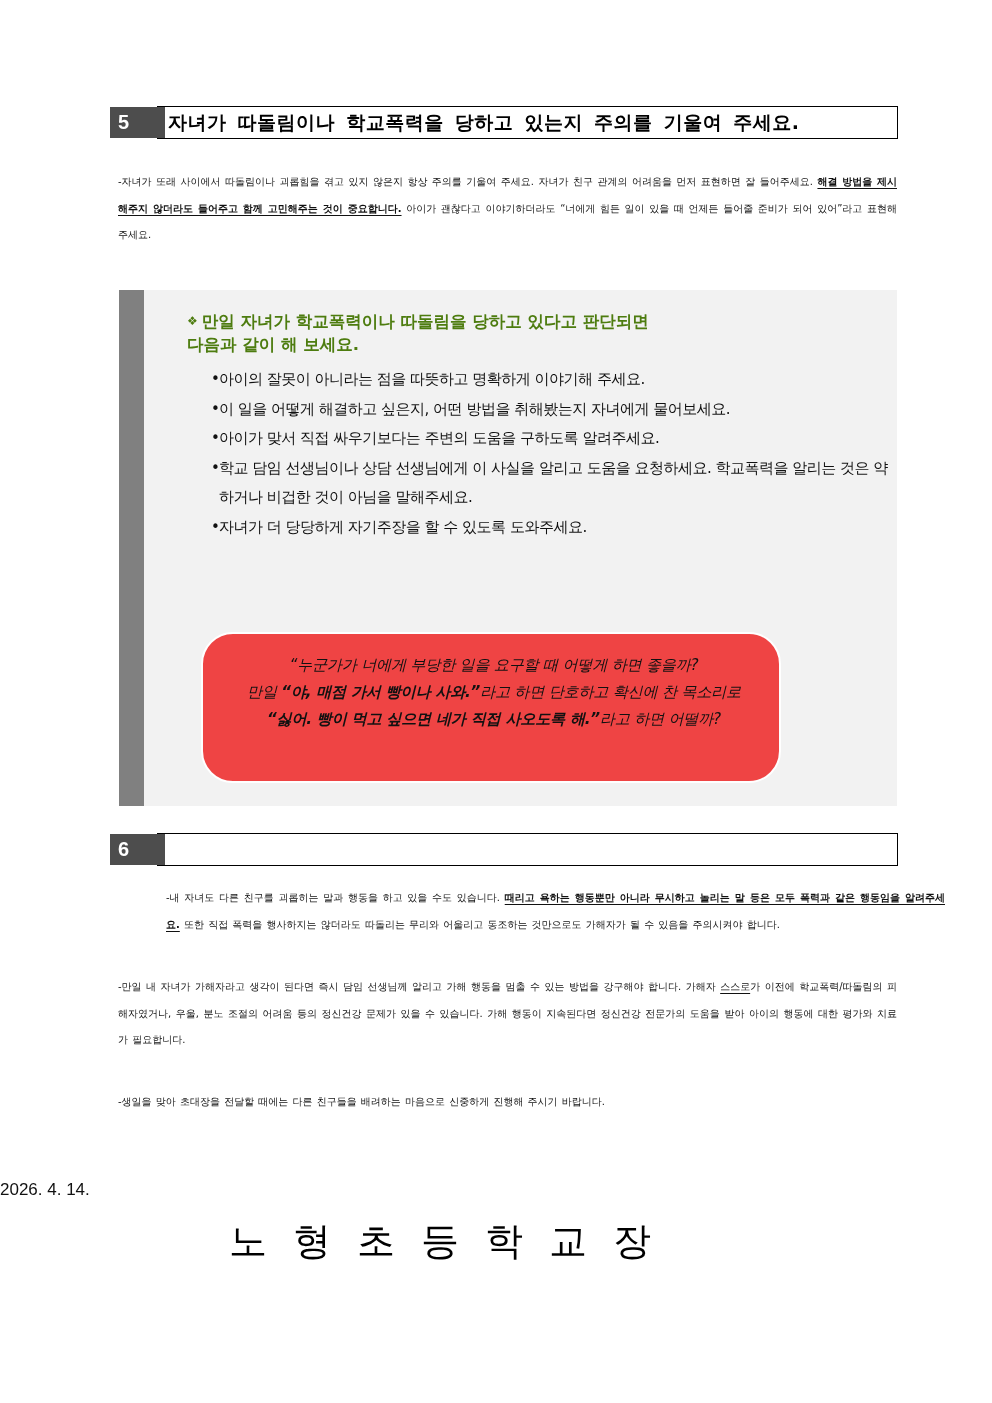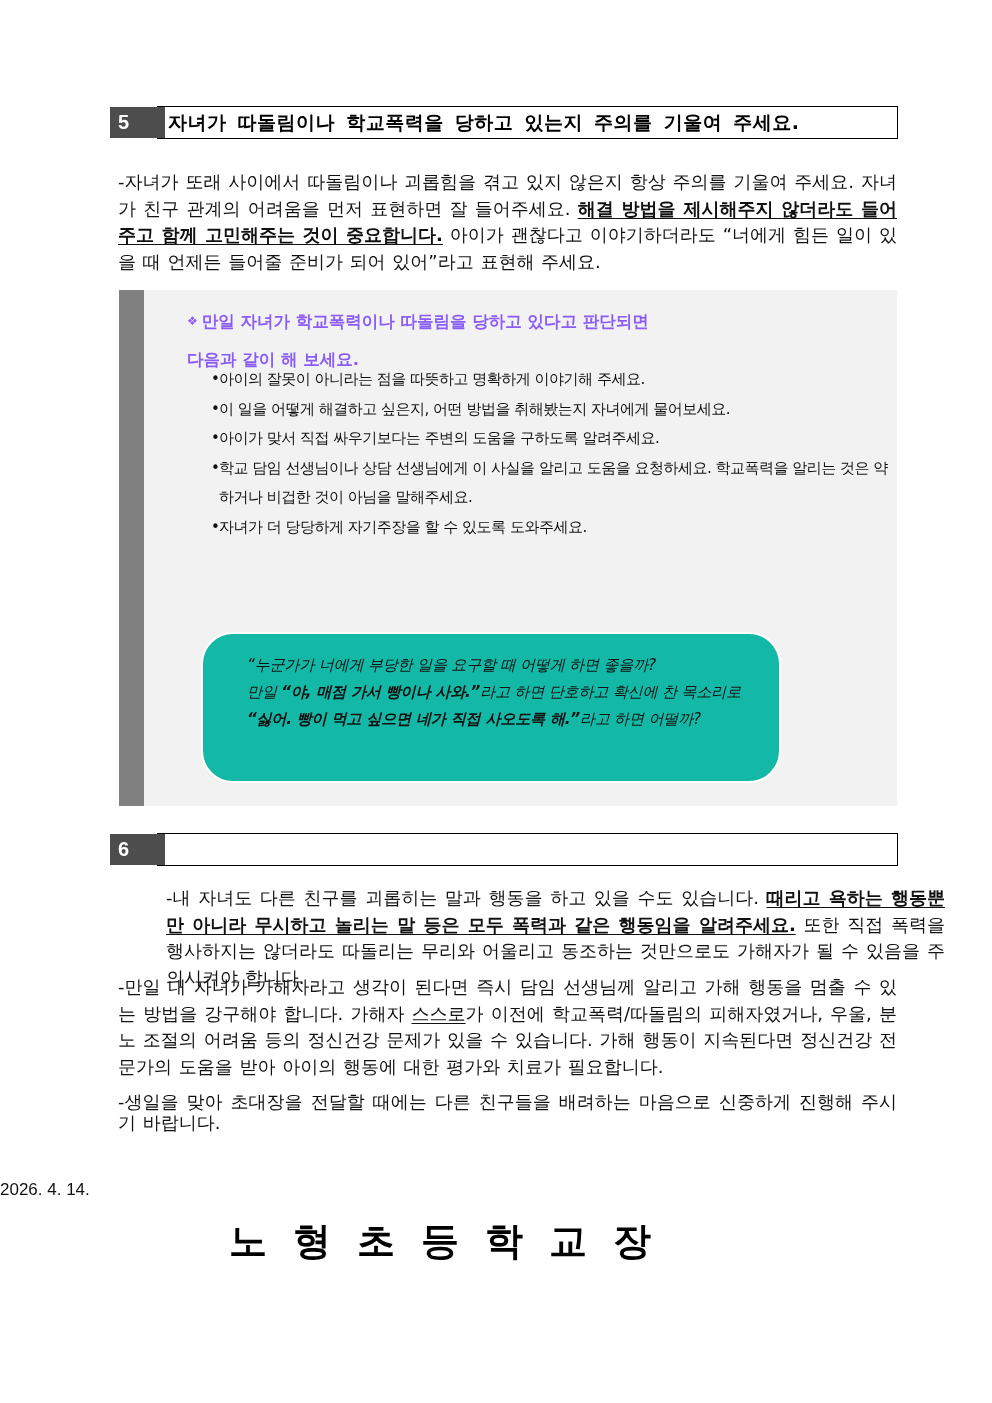--- a/index.html
+++ b/index.html
@@ -22,62 +22,62 @@
     border: 1.5px solid #000; border-left: 1.5px solid #000; background: transparent;
     box-sizing: border-box;
   }
   .sec-title {
     position: absolute; left: 58px; top: 0; height: 33px; line-height: 33px;
     font-size: 19px; font-weight: bold; letter-spacing: 0.5px; color: #000;
     word-spacing: 4px;
   }
   .para {
     position: absolute; left: 118px; width: 779px;
-    font-size: 18px; line-height: 26.5px; text-align: justify; color: #111;
+    font-size: 10px; line-height: 26.5px; text-align: justify; color: #111;
     word-spacing: 1px;
   }
   .para b.u, .para .u { font-weight: bold; text-decoration: underline; text-underline-offset: 3px; }
   .para .ul { text-decoration: underline; text-underline-offset: 3px; }
 
   .gray-box {
     position: absolute; left: 119px; top: 290px; width: 778px; height: 516px;
     background: #f2f2f2;
   }
   .gray-bar {
     position: absolute; left: 0; top: 0; width: 25px; height: 100%; background: #808080;
   }
   .tip-heading {
-    position: absolute; left: 68px; font-size: 16.5px; font-weight: bold; color: #8b5cf6;
+    position: absolute; left: 68px; font-size: 16.5px; font-weight: bold; color: #4d7c0f;
     line-height: 29px;
   }
   .tip-heading .diamond { font-size: 12px; margin-right: 4px; vertical-align: 2px; }
   .tip-list {
     position: absolute; left: 90px; top: 75px; width: 680px; margin: 0; padding: 0; list-style: none;
     font-size: 15px; line-height: 29.5px; letter-spacing: -0.5px; color: #111;
   }
   .tip-list li { padding-left: 10px; text-indent: -8px; }
   .tip-list li .bullet { display: inline-block; width: 8px; text-indent: 0; }
 
   .quote-bubble {
     position: absolute; left: 82px; top: 342px; width: 580px; height: 151px;
-    background: #14b8a6; border: 2px solid #ffffff; border-radius: 32px; box-sizing: border-box;
+    background: #ef4444; border: 2px solid #ffffff; border-radius: 32px; box-sizing: border-box; text-align: center;
   }
   .quote-lines {
     position: absolute; left: 44px; top: 18px; font-style: italic;
     font-size: 15.2px; line-height: 27px; color: #111; letter-spacing: -0.3px;
   }
   .quote-lines .qb { font-weight: bold; }
 
   .date {
     position: absolute; left: 0; width: 992px; top: 1180px; text-align: left;
     font-family: "Liberation Sans", sans-serif; font-size: 17px; color: #111;
   }
   .signature {
     position: absolute; left: 0; width: 892px; top: 1216px; text-align: center;
-    font-family: "DejaVu Serif", "Liberation Serif", serif; font-weight: bold;
+    font-family: "DejaVu Serif", "Liberation Serif", serif; font-weight: normal;
     font-size: 38px; letter-spacing: 26px; color: #000; padding-left: 14px; box-sizing: border-box;
   }
 </style>
 </head>
 <body>
 
 <div class="sec-header" style="top:106px;">
   <div class="sec-title-box"></div>
   <div class="sec-num">5</div>
   <div class="sec-title">자녀가 따돌림이나 학교폭력을 당하고 있는지 주의를 기울여 주세요.</div>
@@ -86,21 +86,21 @@
 <div class="para" style="top:169px;">
   <span>-자녀가 또래 사이에서 따돌림이나 괴롭힘을 겪고 있지 않은지 항상 주의를 기울여 주세요. 자녀가 친구 관계의 어려움을 먼저 표현하면 잘 들어주세요. </span><span class="u">해결 방법을 제시해주지 않더라도 들어주고 함께 고민해주는 것이 중요합니다.</span><span> 아이가 괜찮다고 이야기하더라도 “너에게 힘든 일이 있을 때 언제든 들어줄 준비가 되어 있어”라고 표현해 주세요.</span>
 </div>
 
 <div class="gray-box">
   <div class="gray-bar"></div>
 
   <div class="tip-heading" style="top:17px;">
     <span class="diamond">❖</span><span>만일 자녀가 학교폭력이나 따돌림을 당하고 있다고 판단되면</span>
   </div>
-  <div class="tip-heading" style="top:55px;text-align:center;">다음과 같이 해 보세요.</div>
+  <div class="tip-heading" style="top:40px;text-align:center;">다음과 같이 해 보세요.</div>
 
   <ul class="tip-list">
     <li><span class="bullet">•</span><span>아이의 잘못이 아니라는 점을 따뜻하고 명확하게 이야기해 주세요.</span></li>
     <li><span class="bullet">•</span><span>이 일을 어떻게 해결하고 싶은지, 어떤 방법을 취해봤는지 자녀에게 물어보세요.</span></li>
     <li><span class="bullet">•</span><span>아이가 맞서 직접 싸우기보다는 주변의 도움을 구하도록 알려주세요.</span></li>
     <li><span class="bullet">•</span><span>학교 담임 선생님이나 상담 선생님에게 이 사실을 알리고 도움을 요청하세요. 학교폭력을 알리는 것은 약하거나 비겁한 것이 아님을 말해주세요.</span></li>
     <li><span class="bullet">•</span><span>자녀가 더 당당하게 자기주장을 할 수 있도록 도와주세요.</span></li>
   </ul>
 
   <div class="quote-bubble">

